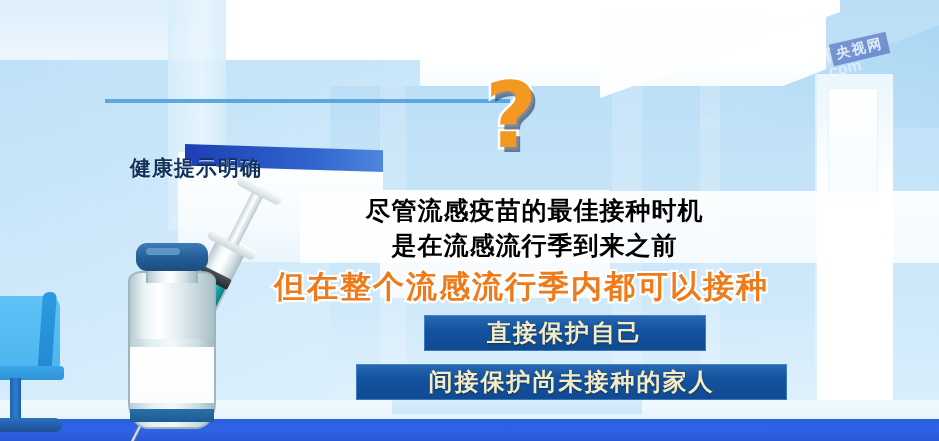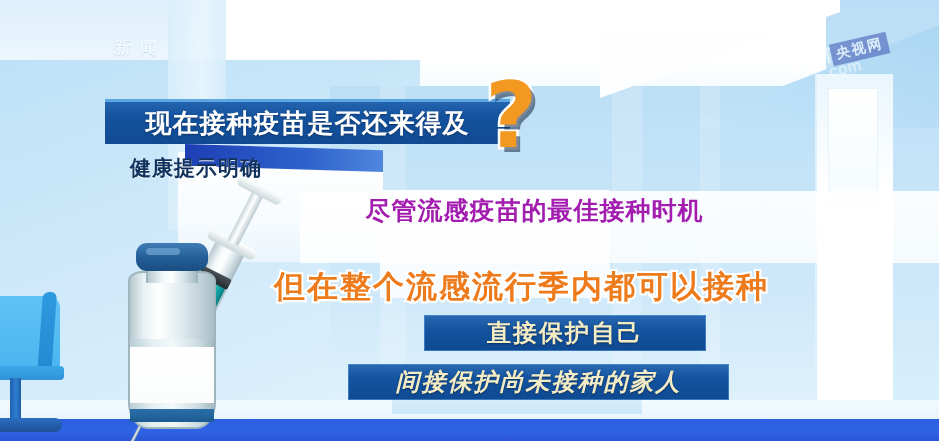--- a/index.html
+++ b/index.html
@@ -235,21 +235,21 @@
   
   .body-band{
     position:absolute;left:300px;top:191px;width:639px;height:72px;
     background:linear-gradient(180deg,rgba(255,255,255,.92) 0%,rgba(255,255,255,.80) 100%);
   }
   .body-lines{
     position:absolute;left:0;top:193px;width:939px;text-align:center;
     padding-left:130px;box-sizing:border-box;
   }
   .body-line{
-    color:#a21caf;font-size:25px;font-weight:bold;letter-spacing:1px;
+    color:#000000;font-size:25px;font-weight:bold;letter-spacing:1px;
     line-height:35px;text-shadow:0 1px 0 rgba(255,255,255,.9);
   }
 
   
   .emphasis{
     position:absolute;left:0;top:266px;width:939px;text-align:center;
     padding-left:104px;box-sizing:border-box;
   }
   .emphasis-text{
     display:inline-block;
@@ -263,21 +263,21 @@
     position:absolute;height:36px;
     background:linear-gradient(180deg,#2a69b2 0%,#14539f 40%,#0f4a92 100%);
     display:flex;align-items:center;justify-content:center;
     box-shadow:0 0 0 1px rgba(90,160,220,.55) inset;
   }
   .banner-text{
     color:#f4ecc4;font-size:24px;font-weight:bold;letter-spacing:2px;
     white-space:nowrap;text-shadow:0 1px 2px rgba(0,0,0,.4);text-align:right;
   }
   #banner-direct{left:424px;top:315px;width:282px;}
-  #banner-indirect{left:348px;top:364px;width:381px;font-style:italic;}
+  #banner-indirect{left:356px;top:364px;width:431px;}
 
   
   .cctv-logo{
     position:absolute;left:52px;top:38px;width:150px;height:56px;
     opacity:.42;
   }
   .cctv-top{
     color:#ffffff;font-size:27px;font-weight:bold;letter-spacing:1px;
     text-shadow:0 1px 1px rgba(120,170,210,.9);
     font-family:"Liberation Sans",sans-serif;
@@ -361,42 +361,39 @@
     <div class="vial-body"></div>
     <div class="vial-liquid"></div>
     <div class="vial-label"></div>
     <div class="vial-band"></div>
     <div class="vial-neck"></div>
     <div class="vial-cap"></div>
     <div class="vial-cap-hl"></div>
   </div>
 
   <div class="cctv-logo">
-    <div class="cctv-sub">新闻</div>
   </div>
 
   <div class="wm-right">
     <span class="wm-right-cctv">CCTV</span>
     <span class="wm-right-cn">央视网</span>
     <span class="wm-right-com">com</span>
   </div>
 
   <div class="headline-top"></div>
-  <div class="headline">
-    <span class="headline-text">现在接种疫苗是否还来得及</span>
-  </div>
   <div class="qmark">?</div>
 
   <div class="subtitle">
     <span class="subtitle-text">健康提示明确</span>
   </div>
 
   <div class="body-band"></div>
   <div class="body-lines">
     <div class="body-line">尽管流感疫苗的最佳接种时机</div>
+    <div class="body-line">是在流感流行季到来之前</div>
   </div>
 
   <div class="emphasis">
     <span class="emphasis-text">但在整个流感流行季内都可以接种</span>
   </div>
 
   <div class="banner" id="banner-direct">
     <span class="banner-text">直接保护自己</span>
   </div>
   <div class="banner" id="banner-indirect">

